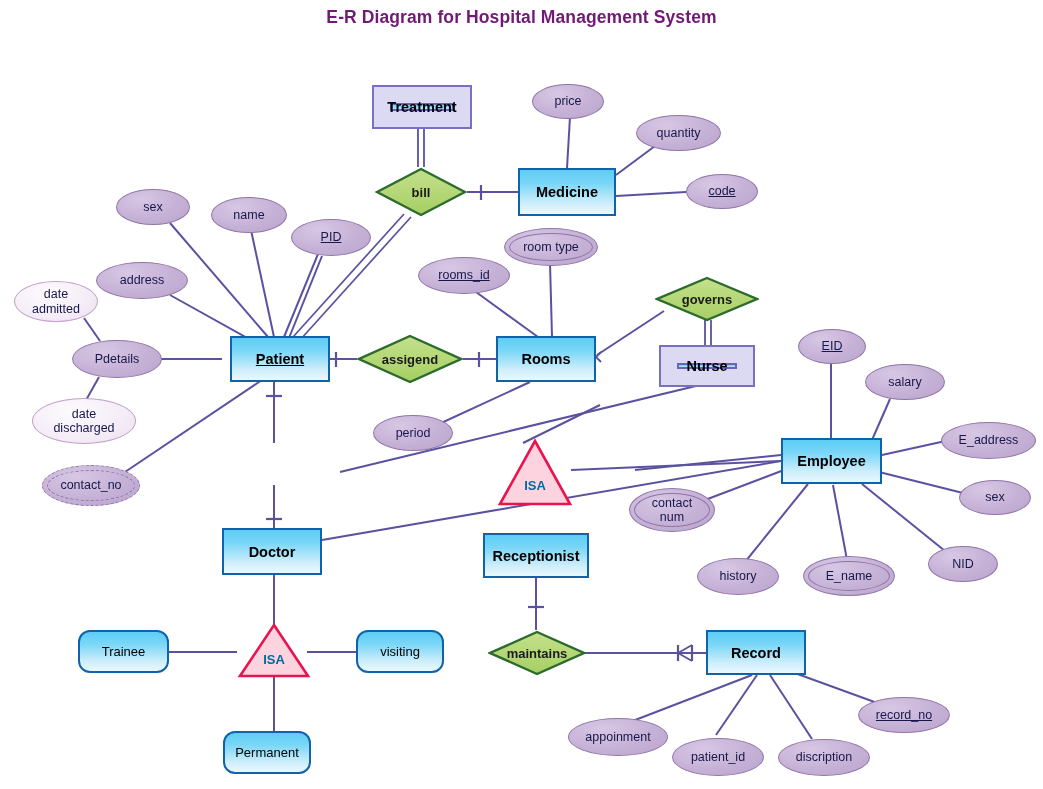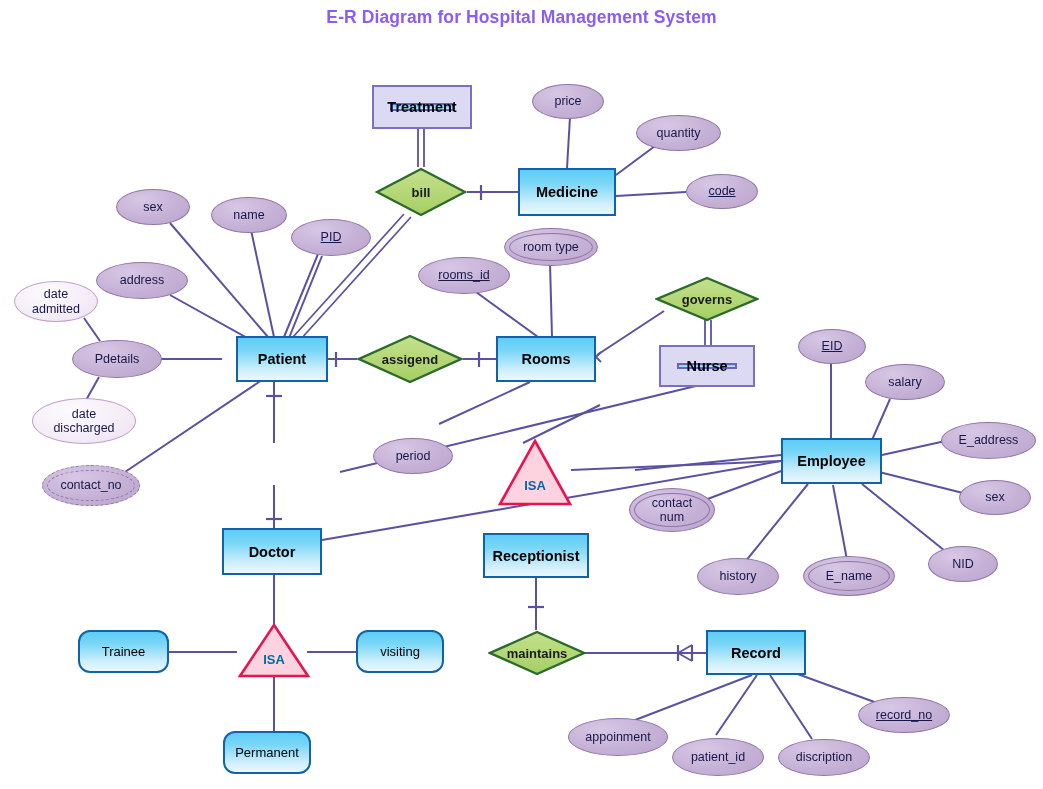--- a/index.html
+++ b/index.html
@@ -28,21 +28,21 @@
     pointer-events: none;
   }
   #diagram-title {
     position: absolute;
     left: 0;
     top: 7px;
     width: 1043px;
     text-align: center;
     font-size: 17.5px;
     font-weight: bold;
-    color: #8b5cf6;
+    color: #701a75;
     letter-spacing: 0.1px;
   }
 
   
   .node {
     position: absolute;
     box-sizing: border-box;
     display: flex;
     align-items: center;
     justify-content: center;
@@ -253,21 +253,21 @@
   <div class="node weak-entity" style="left:372px; top:85px; width:100px; height:44px;">
     <div class="inner">
         <span>Treatment</span>
       </div>
   </div>
 
   <div class="node entity" style="left:518px; top:168px; width:98px; height:48px;">
     <span>Medicine</span>
   </div>
 
-  <div class="node entity" style="left:236px; top:336px; width:92px; height:46px;">
+  <div class="node entity" style="left:230px; top:336px; width:100px; height:46px;text-decoration:underline;">
     <span>Patient</span>
   </div>
 
   <div class="node entity" style="left:496px; top:336px; width:100px; height:46px;">
     <span>Rooms</span>
   </div>
 
   <div class="node weak-entity" style="left:659px; top:345px; width:96px; height:42px;">
     <div class="inner">
         <span>Nurse</span>
@@ -391,21 +391,21 @@
   <div class="attr multi dashed" style="left:42px; top:465px; width:98px; height:41px;">
     <span class="lbl">contact_no</span>
   </div>
 
   <div class="attr key" style="left:418px; top:257px; width:92px; height:37px;">
     <span class="lbl">rooms_id</span>
   </div>
   <div class="attr multi" style="left:504px; top:228px; width:94px; height:38px;">
     <span class="lbl">room type</span>
   </div>
-  <div class="attr" style="left:373px; top:438px; width:80px; height:36px;justify-content:center;">
+  <div class="attr" style="left:373px; top:415px; width:80px; height:36px;justify-content:center;">
     <span class="lbl">period</span>
   </div>
 
   <div class="attr key" style="left:798px; top:329px; width:68px; height:35px;">
     <span class="lbl">EID</span>
   </div>
   <div class="attr" style="left:865px; top:364px; width:80px; height:36px;">
     <span class="lbl">salary</span>
   </div>
   <div class="attr" style="left:941px; top:422px; width:95px; height:37px;">

